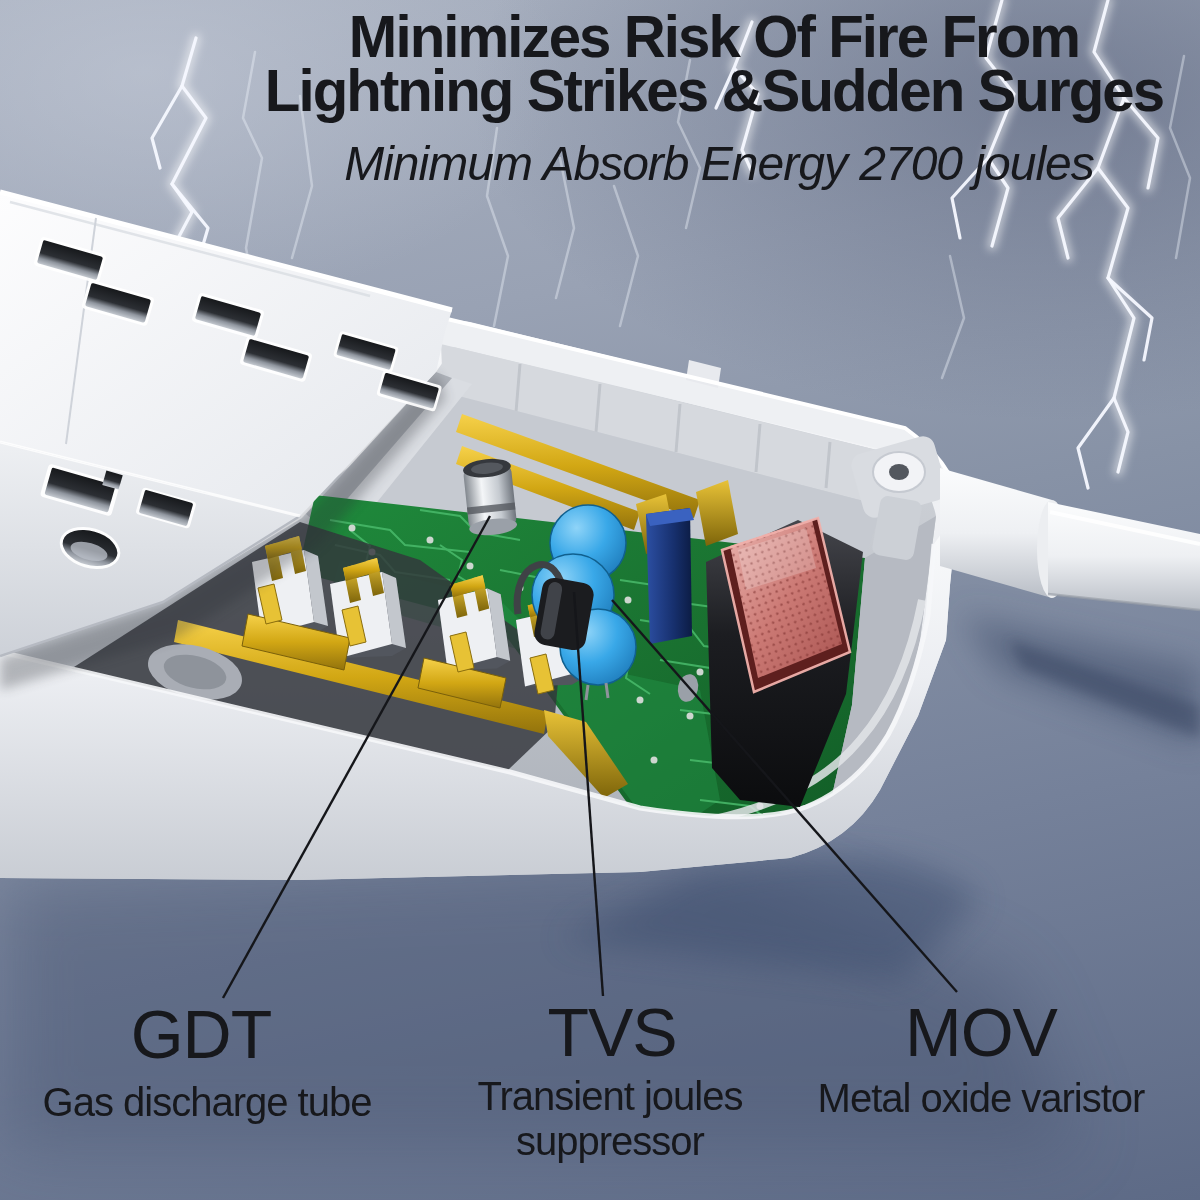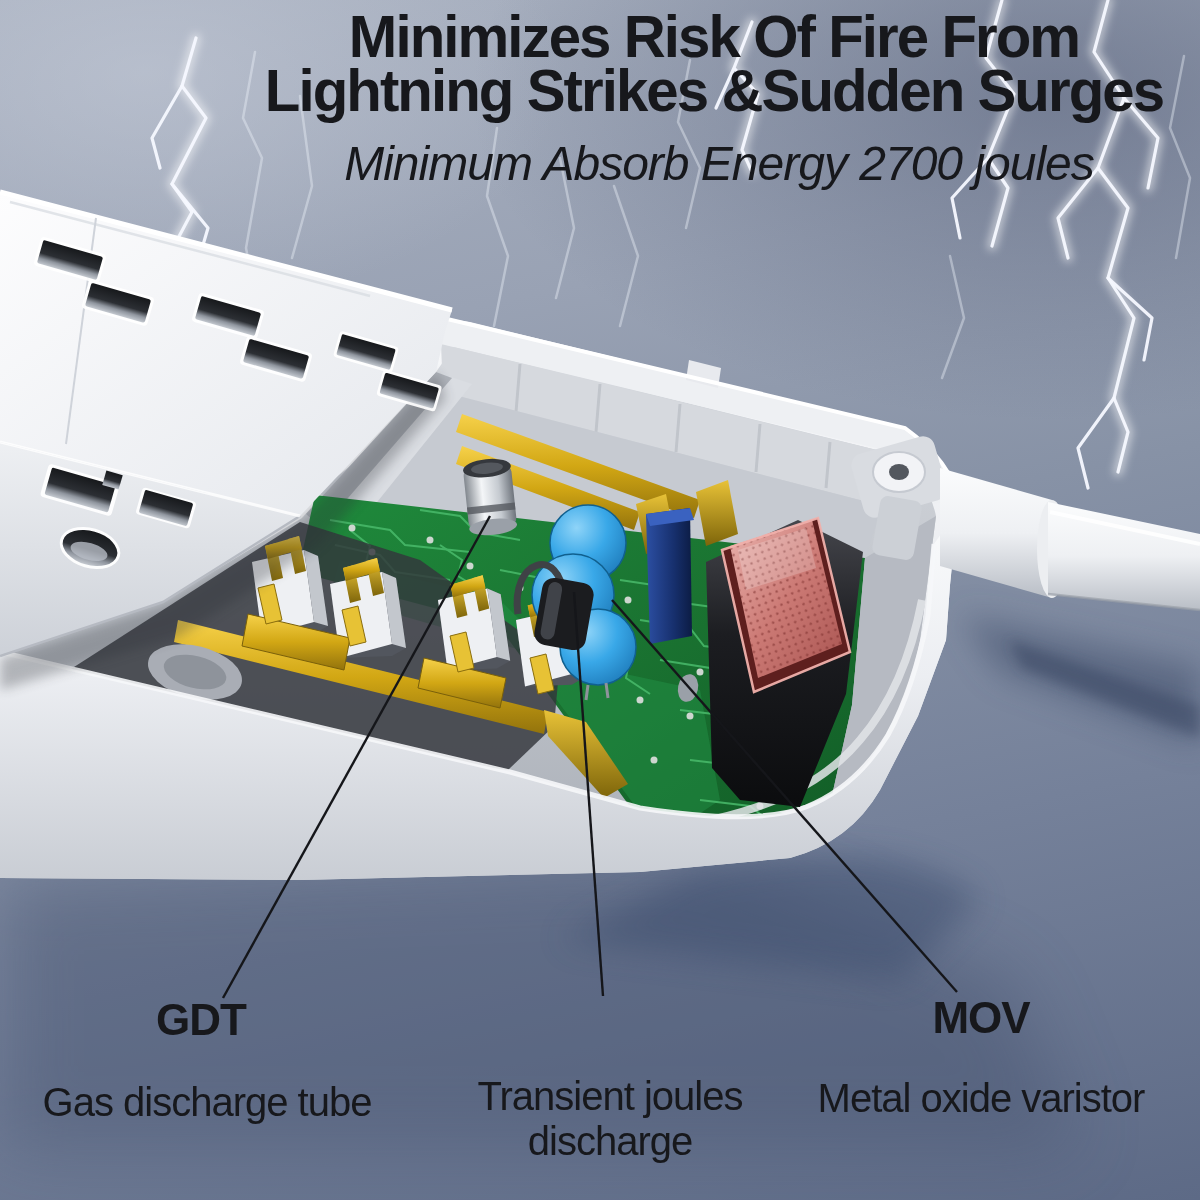--- a/index.html
+++ b/index.html
@@ -7,21 +7,21 @@
     background:
       radial-gradient(900px 500px at 88% 8%, rgba(82,92,118,.55), rgba(82,92,118,0) 65%),
       radial-gradient(700px 400px at 12% 6%, rgba(200,206,219,.5), rgba(200,206,219,0) 60%),
       linear-gradient(168deg, #aab2c1 0%, #99a2b4 28%, #8792a6 48%, #75819a 70%, #5d6a86 100%);
     font-family:"Liberation Sans", sans-serif;}
   svg.scene{position:absolute;left:0;top:0;}
   .txt{position:absolute;color:#17181c;white-space:nowrap;}
   .headline{left:714px;top:10px;transform:translateX(-50%) scaleX(.97);text-align:center;
     font-weight:700;font-size:60px;line-height:54px;letter-spacing:-2px;}
   .subtitle{left:719px;top:136px;transform:translateX(-50%);font-size:48px;font-weight:400;letter-spacing:-1px;font-style:italic;}
-  .abbr{font-weight:700;font-size:44px;letter-spacing:-1px;transform:translateX(-50%);}
+  .abbr{font-weight:400;font-size:68px;letter-spacing:-1px;transform:translateX(-50%);}
   .desc{font-size:40px;font-weight:400;letter-spacing:-1px;transform:translateX(-50%);text-align:center;line-height:45px;margin-top:28px;}
 </style>
 </head>
 <body>
 
 <div class="page">
 <svg class="scene" width="1200" height="1200" viewBox="0 0 1200 1200">
 <defs>
   <linearGradient id="coverTop" x1="0" y1="0" x2="1" y2="1">
     <stop offset="0" stop-color="#fdfdfe"></stop>
@@ -367,20 +367,21 @@
 
 <div class="txt headline">
   <div>Minimizes Risk Of Fire From</div>
   <div>Lightning Strikes &amp;Sudden Surges</div>
 </div>
 <div class="txt subtitle">Minimum Absorb Energy 2700 joules</div>
 
 <div class="txt abbr" style="left:201px;top:995px;">GDT</div>
 <div class="txt desc" style="left:207px;top:1052px;">Gas discharge tube</div>
 
+<div class="txt abbr" style="left:612px;top:993px;">TVS</div>
 <div class="txt desc" style="left:610px;top:1046px;">
   <div>Transient joules</div>
-  <div>discharge</div>
+  <div>suppressor</div>
 </div>
 
 <div class="txt abbr" style="left:981px;top:993px;">MOV</div>
 <div class="txt desc" style="left:981px;top:1048px;">Metal oxide varistor</div>
 </div>
 
 </body></html>

